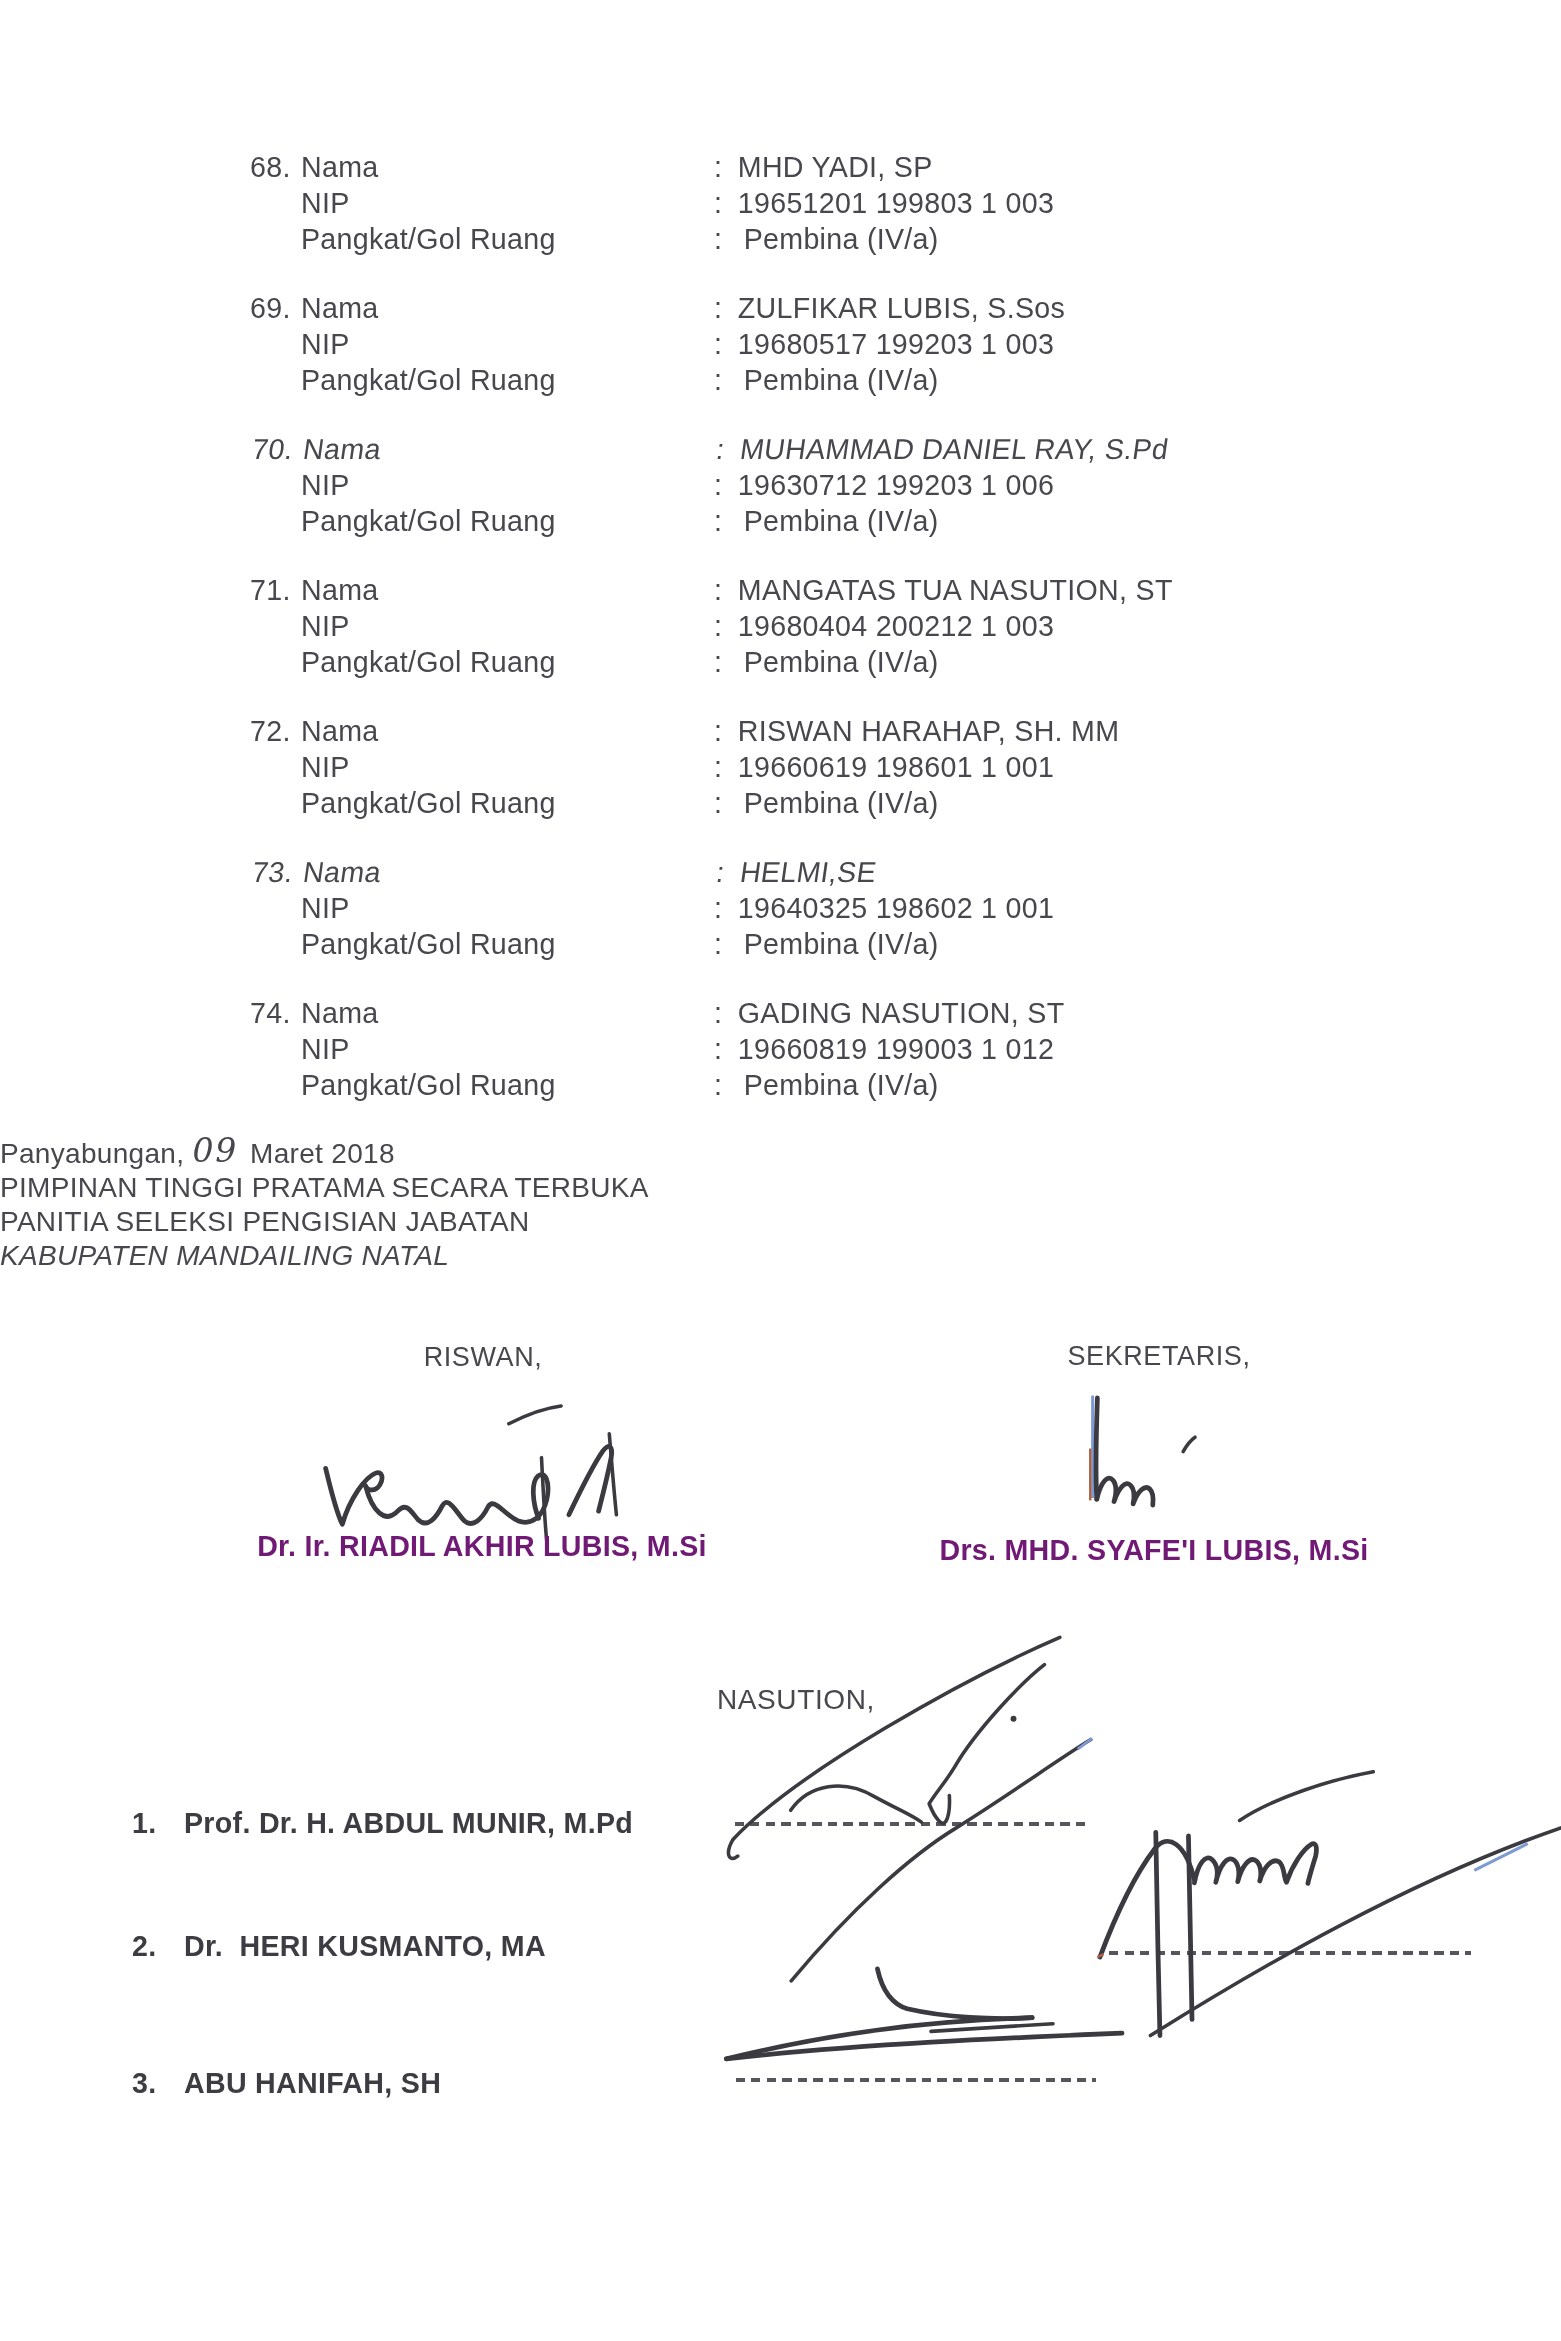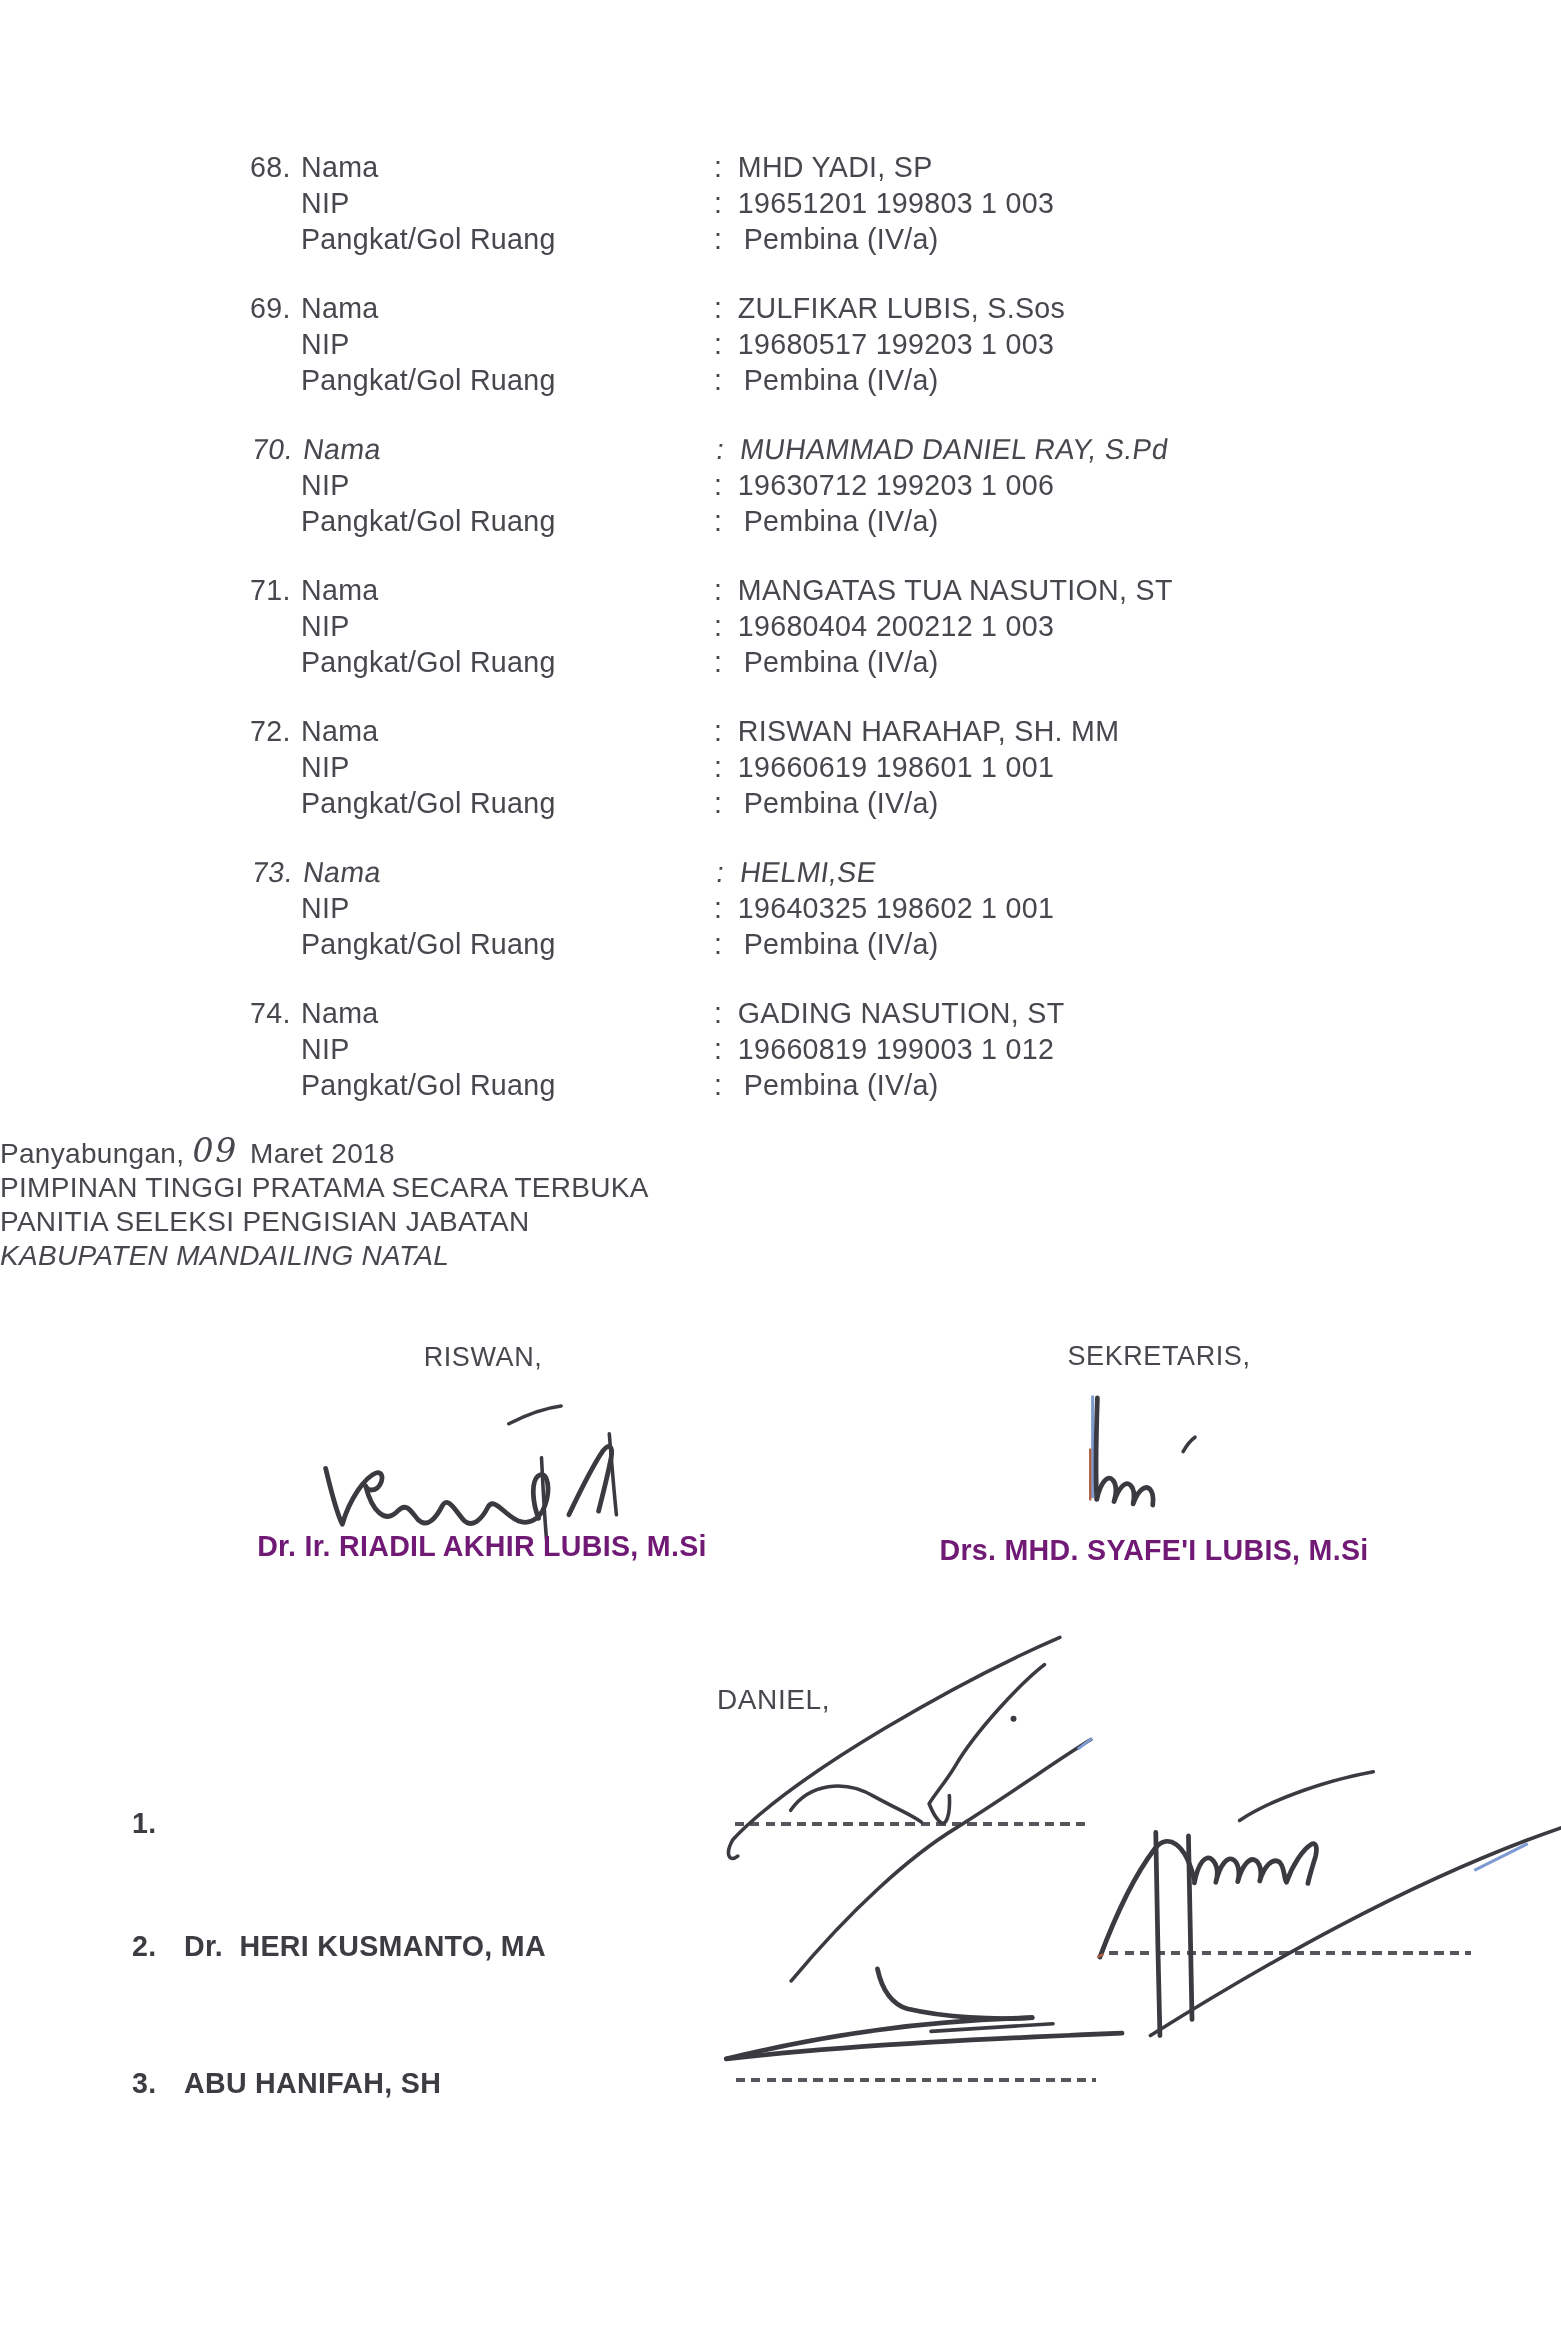--- a/index.html
+++ b/index.html
@@ -224,24 +224,25 @@
     <line class="blue" x1="16" y1="6" x2="16" y2="178"></line>
     <line class="red" x1="12" y1="95" x2="12" y2="182"></line>
     <path d="M24,10 C22,70 20,130 23,180"></path>
     <path d="M23,180 C30,150 42,138 50,148 C57,156 56,172 52,184 C60,160 72,148 80,157 C87,164 86,178 84,188 C92,166 104,155 112,163 C119,170 118,182 117,190"></path>
     <path class="thin" d="M168,100 C175,88 182,80 188,76"></path>
   </svg>
 
   <div class="signame n-ketua">Dr. Ir. RIADIL AKHIR LUBIS, M.Si</div>
   <div class="signame n-sekretaris">Drs. MHD. SYAFE'I LUBIS, M.Si</div>
 
-  <div class="anggota">DANIEL,</div>
+  <div class="anggota">NASUTION,</div>
 
   <div class="member m1">
     <span>1.</span>
+    <span>Prof. Dr. H. ABDUL MUNIR, M.Pd</span>
   </div>
   <div class="member m2">
     <span>2.</span>
     <span>Dr.&nbsp; HERI KUSMANTO, MA</span>
   </div>
   <div class="member m3">
     <span>3.</span>
     <span>ABU HANIFAH, SH</span>
   </div>
 

